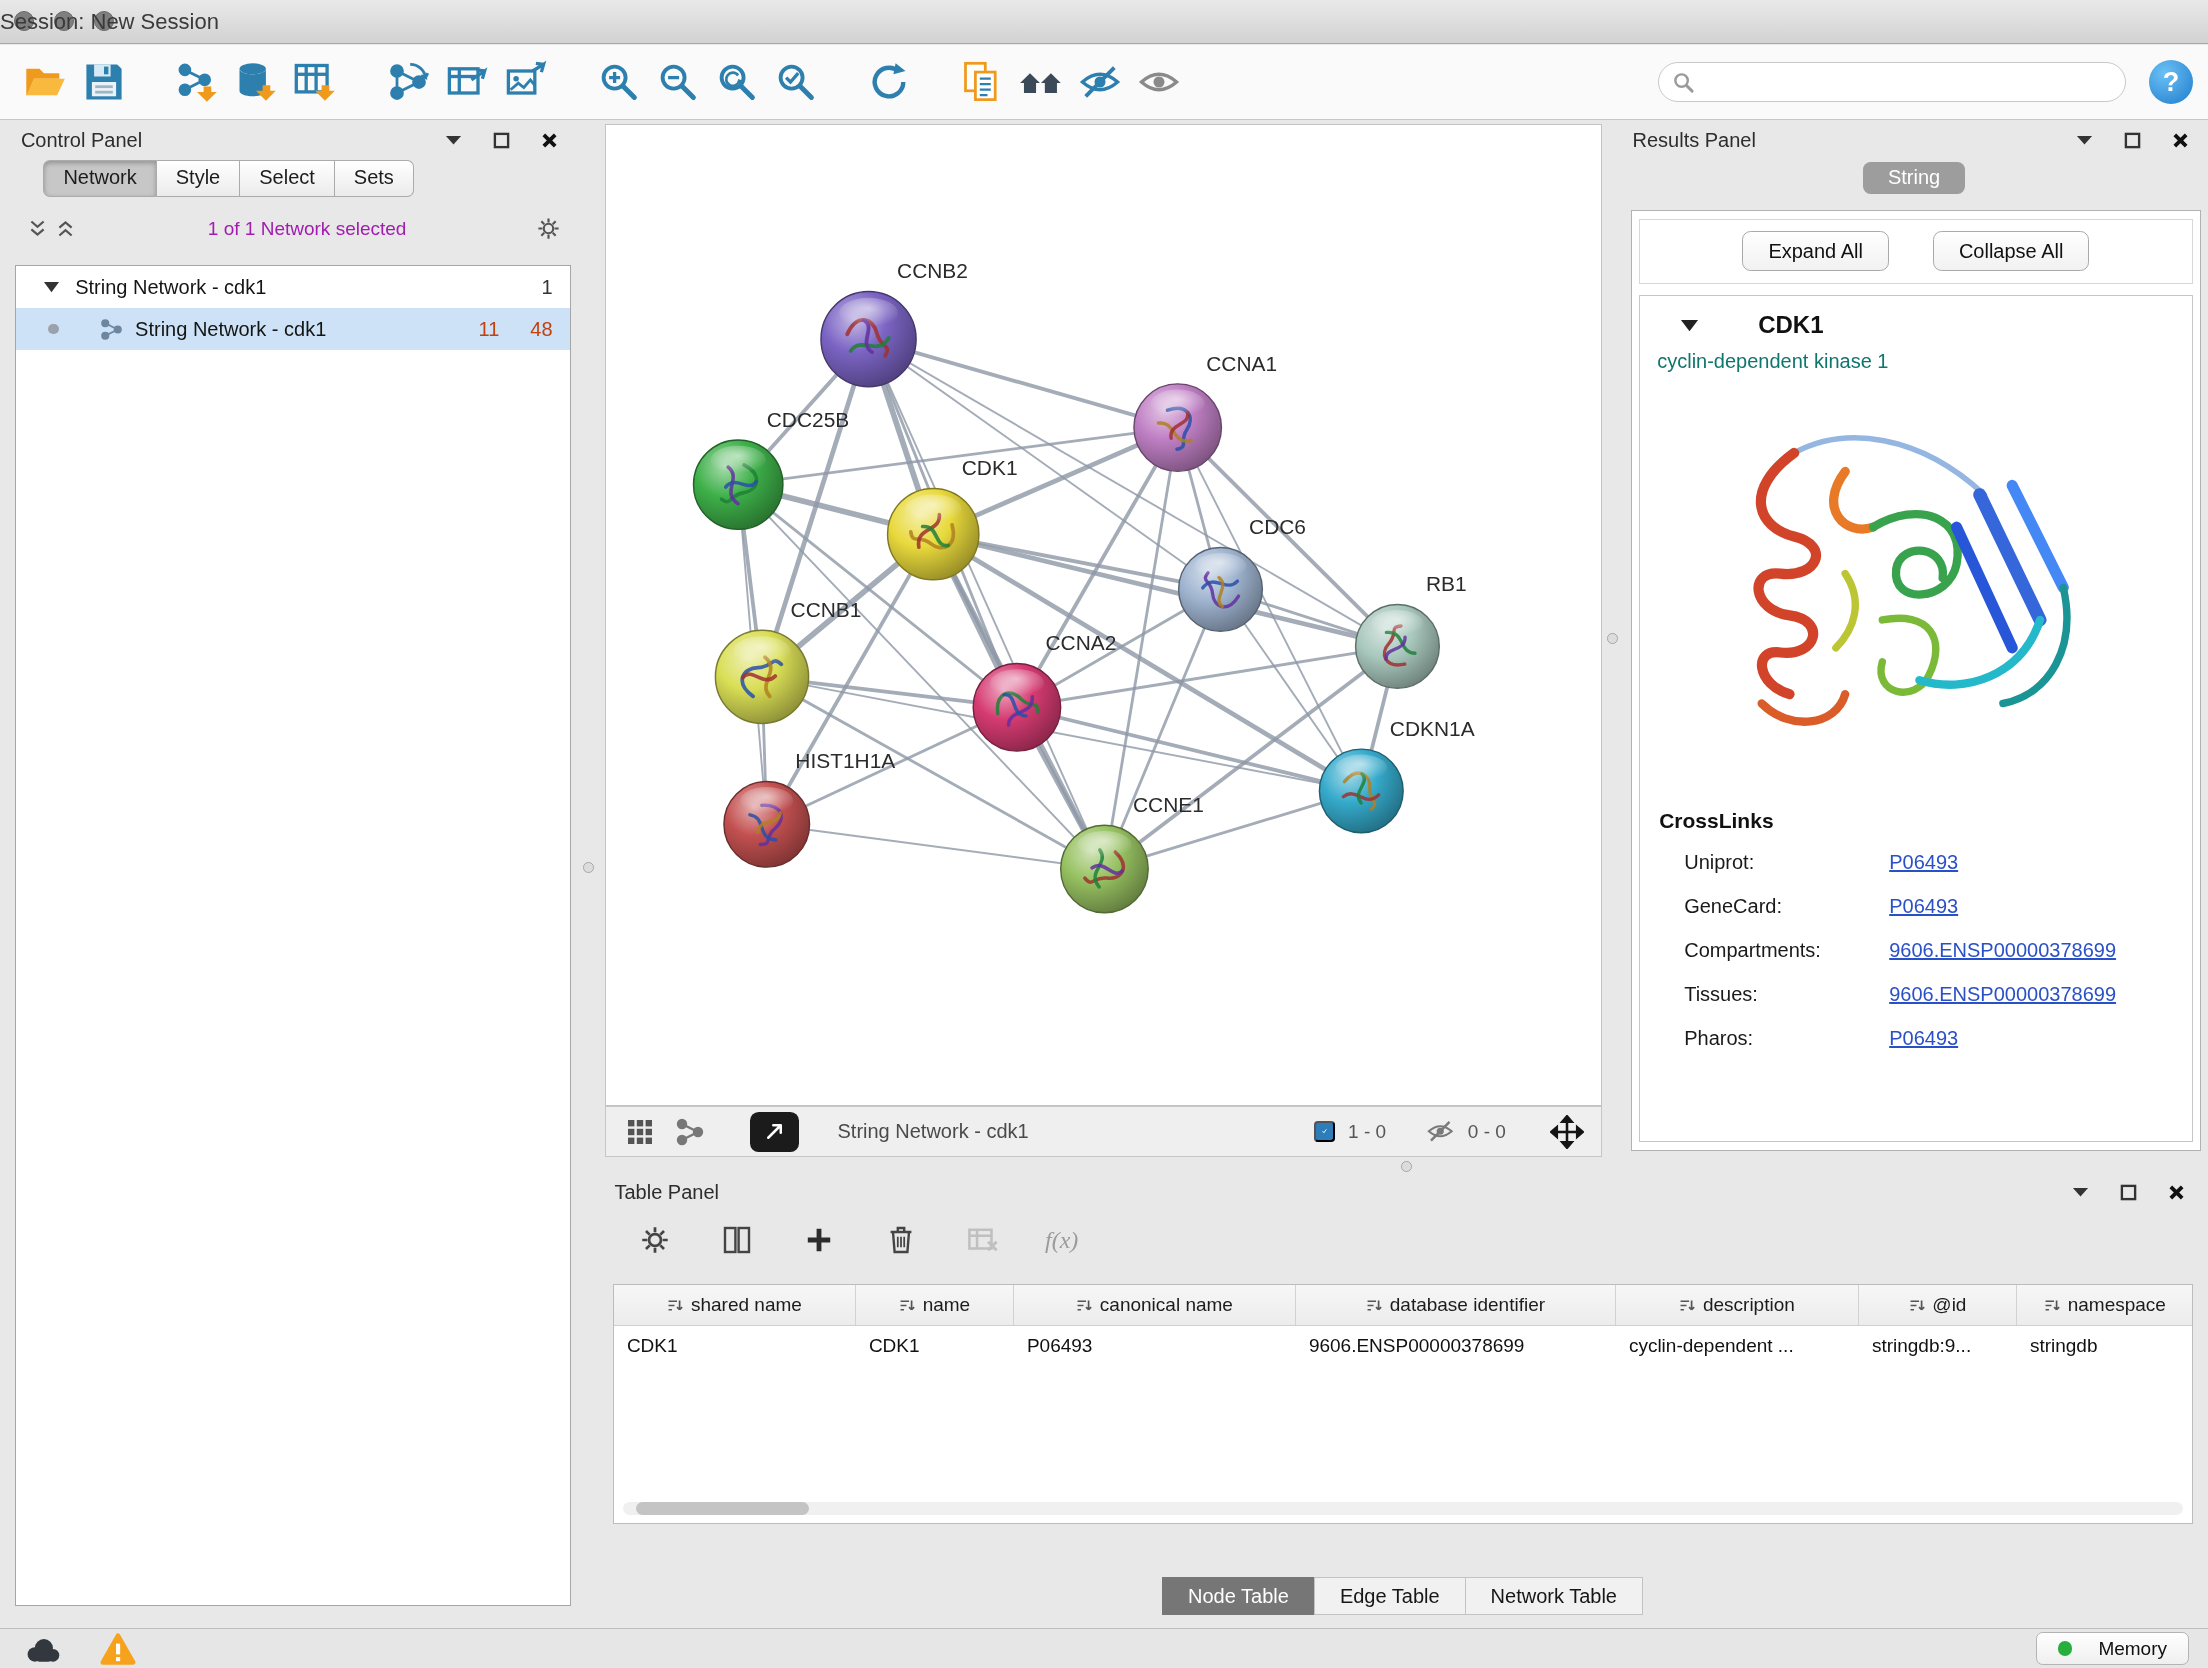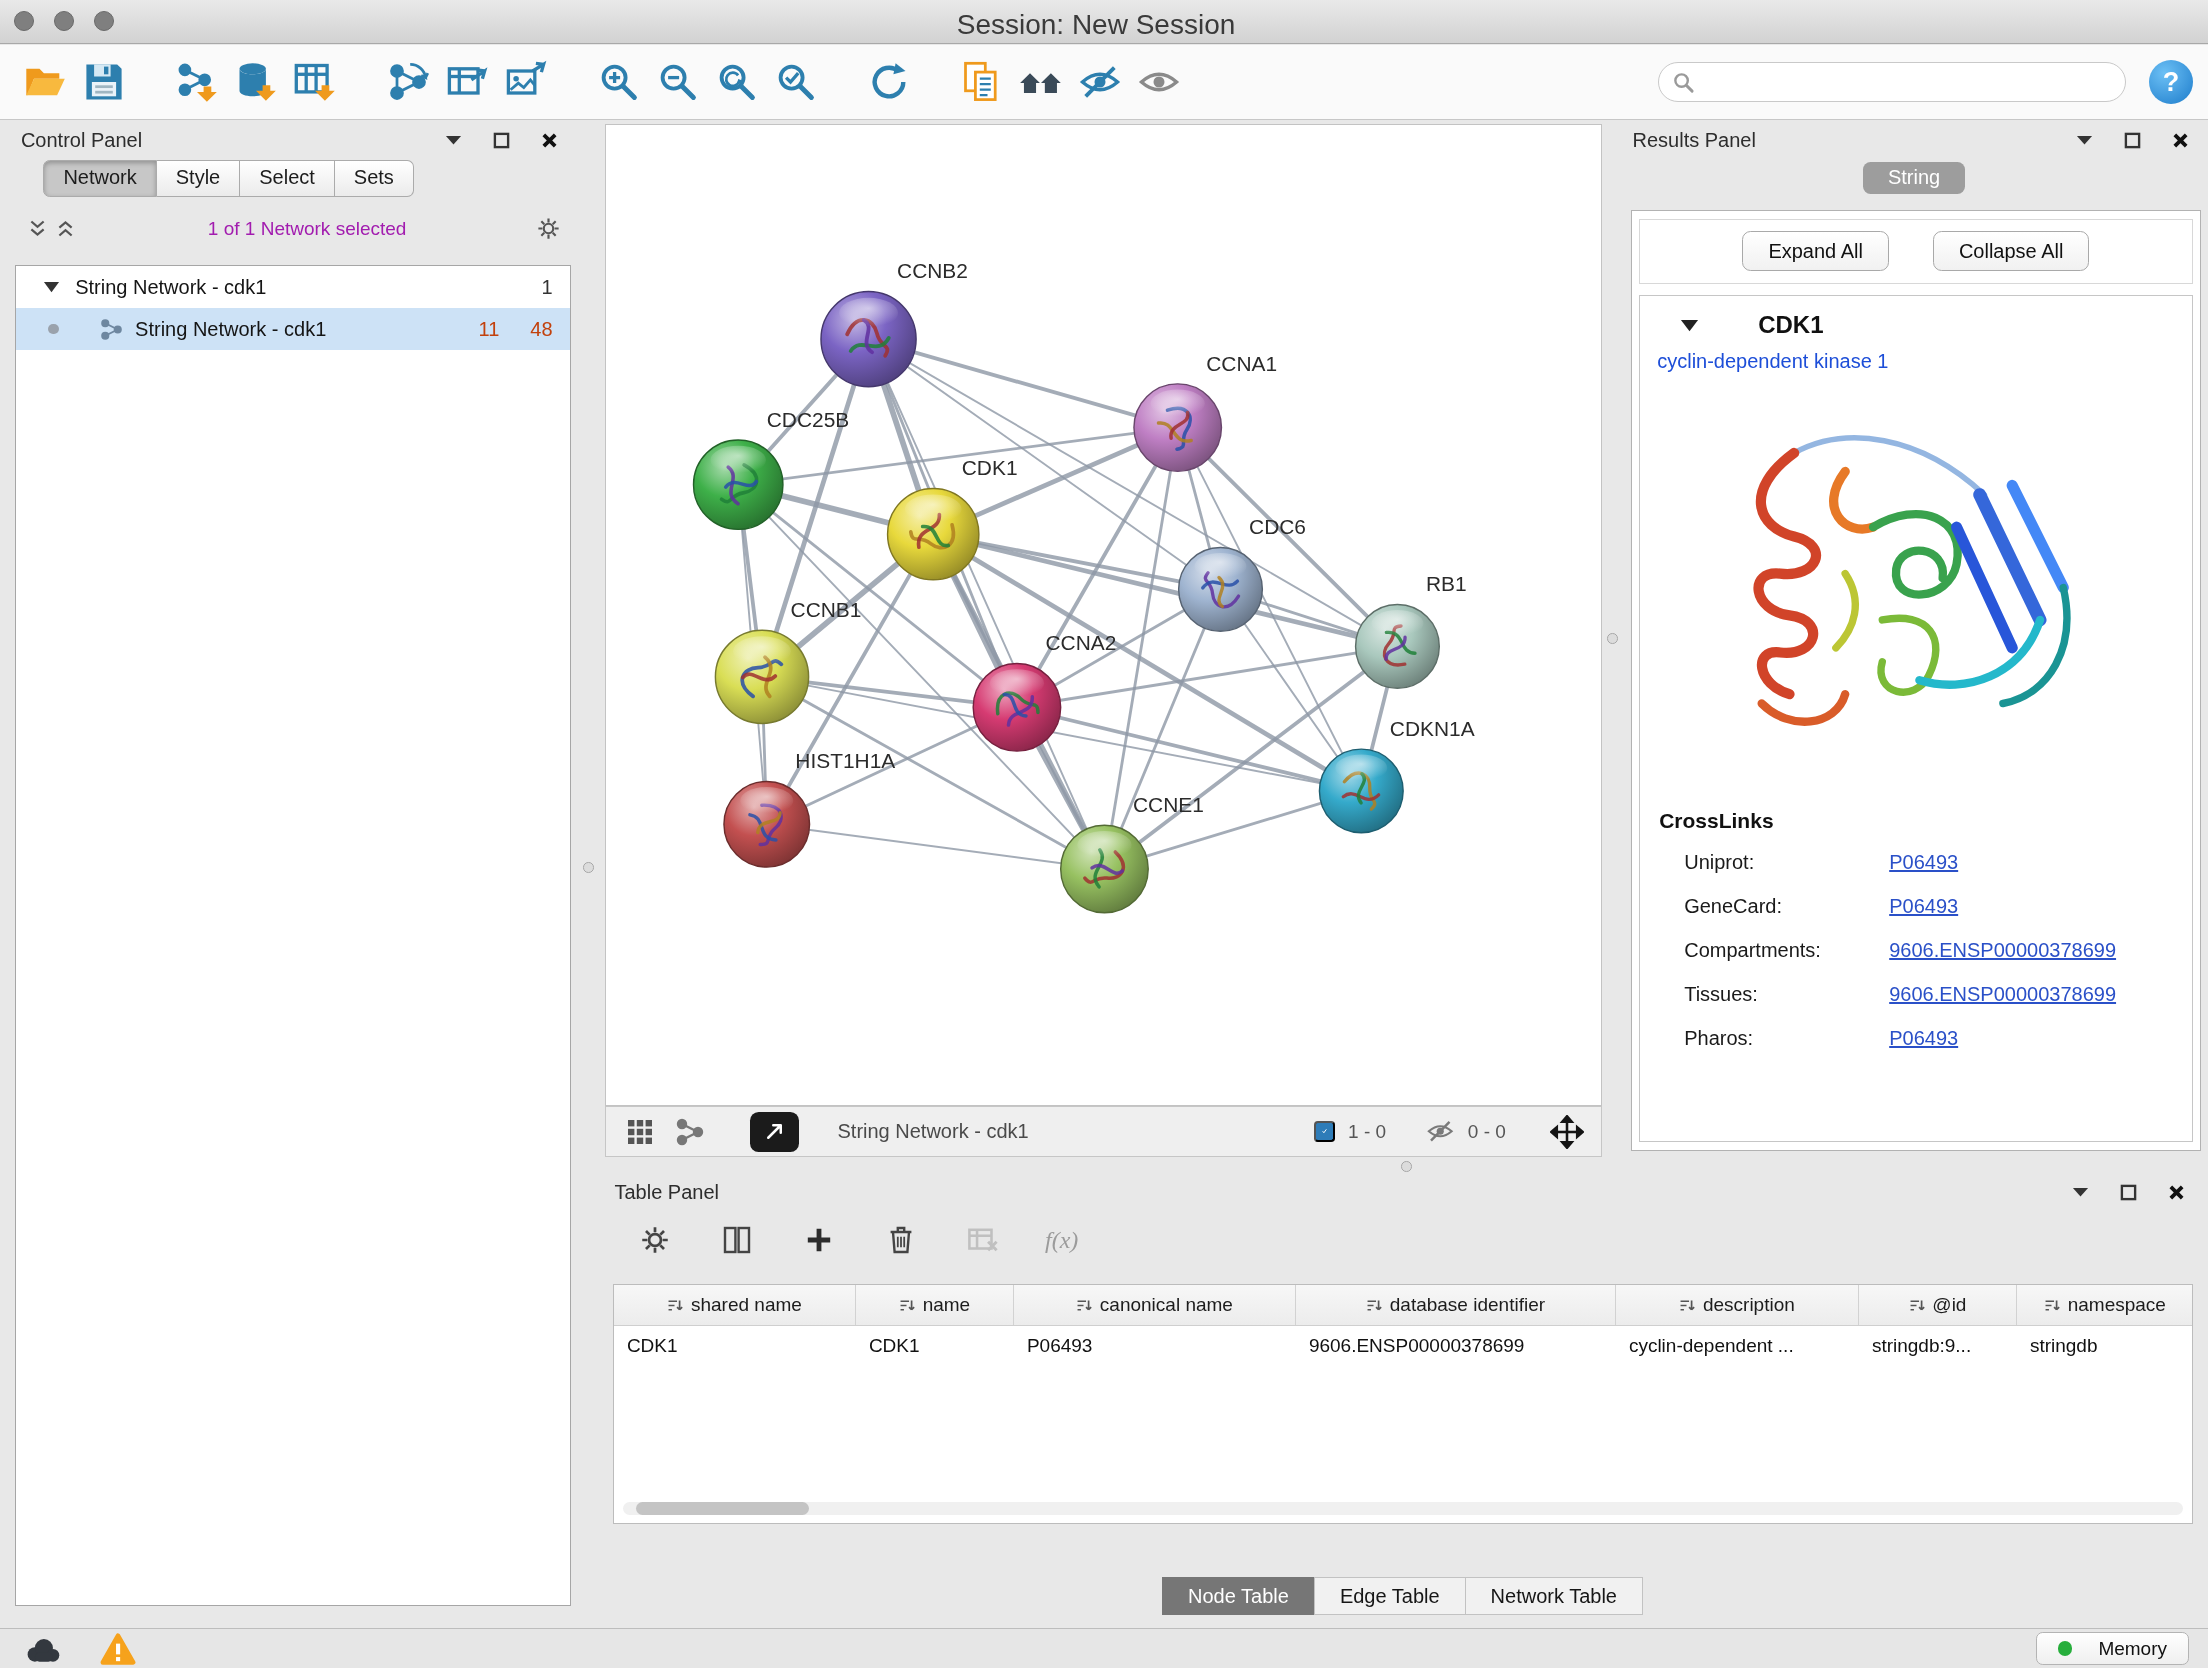--- a/index.html
+++ b/index.html
@@ -3,21 +3,21 @@
 <meta charset="utf-8">
 <style>
   html,body{margin:0;padding:0;}
   body{width:2208px;height:1668px;background:#e8e8e8;font-family:"Liberation Sans",sans-serif;}
   .app{position:relative;width:2208px;height:1668px;overflow:hidden;background:#e8e8e8;}
 
   
   .titlebar{position:absolute;left:0;top:0;width:100%;height:44px;background:linear-gradient(#e9e9e9,#d2d2d2);border-bottom:1px solid #a8a8a8;box-sizing:border-box;}
   .traffic{position:absolute;top:11.4px;width:20px;height:20px;border-radius:50%;background:#7f7f7f;border:1px solid #6a6a6a;box-sizing:border-box;padding:0;cursor:pointer;}
   .t-close{left:14.3px;} .t-min{left:54px;} .t-zoom{left:94px;}
-  .window-title{position:absolute;left:0;right:16px;top:8.6px;text-align:center;font-size:28px;color:#3a3a3a;}
+  .window-title{position:absolute;left:0;right:16px;top:8.6px;font-size:22px;color:#3a3a3a;}
 
   
   .toolbar{position:absolute;left:0;top:45px;width:100%;height:75px;background:#fafafa;border-bottom:1px solid #c7c7c7;display:flex;align-items:center;padding:0 15px;box-sizing:border-box;}
   .tbtn{width:59px;height:57px;display:flex;align-items:center;justify-content:center;background:none;border:none;padding:0;cursor:pointer;flex:0 0 auto;}
   .tbtn svg{width:44px;height:44px;}
   .tgap{width:34px;flex:0 0 auto;}
   .search-wrap{position:relative;margin-left:auto;flex:0 0 auto;}
   .search-input{width:468px;height:40px;border:1.9px solid #c9c9c9;border-radius:20px;background:#fff;font-size:19px;padding:0 17px 0 46px;box-sizing:border-box;outline:none;color:#333;font-family:"Liberation Sans",sans-serif;}
   .search-mag{position:absolute;left:14.3px;top:8.6px;width:23px;height:23px;}
   .help-btn{width:44px;height:44px;border-radius:50%;border:none;margin-left:23px;background:radial-gradient(circle at 35% 30%,#6cc0f5,#1d7ccb);color:#fff;font-size:27px;font-weight:bold;display:flex;align-items:center;justify-content:center;flex:0 0 auto;cursor:pointer;}
@@ -63,21 +63,21 @@
   
   .results-panel{position:absolute;left:1623px;top:124px;width:582px;height:1027px;}
   .rp-tabrow{display:flex;justify-content:center;margin-top:5.7px;}
   .rp-tab{background:#9d9d9d;color:#fff;font-size:20px;padding:4.8px 25px;border-radius:7.6px;cursor:pointer;}
   .rp-box{position:absolute;left:7.6px;right:3.8px;top:86px;bottom:0;background:#fff;border:1px solid #b2b2b2;padding:7.6px;box-sizing:border-box;}
   .rp-btnrow{border:1px solid #d8d8d8;display:flex;justify-content:center;gap:44px;padding:11.4px 0;}
   .rp-btn{background:linear-gradient(#fff,#f1f1f1);border:1px solid #a9a9a9;border-radius:8.6px;font-size:20px;padding:7.6px 25px;color:#111;cursor:pointer;}
   .rp-card{border:1px solid #c6c6c6;position:absolute;left:7.6px;right:7.6px;top:84px;bottom:7.6px;overflow:hidden;background:#fff;}
   .rp-cardhead{display:flex;align-items:center;padding:15px 0 7.6px 40px;}
   .rp-gene{font-size:24px;font-weight:bold;color:#111;margin-left:59px;}
-  .rp-desc{font-size:20px;color:#1d4ed8;padding-left:17px;margin-top:3.8px;}
+  .rp-desc{font-size:20px;color:#0f766e;padding-left:17px;margin-top:3.8px;}
   .rp-protein{margin:15px 0 0 61px;}
   .rp-cross{font-size:21px;font-weight:bold;color:#111;margin:19px 0 7.6px 19px;}
   .rp-row{display:flex;align-items:center;height:44px;padding-left:44px;font-size:20px;color:#1a1a1a;}
   .rp-rlabel{width:205px;flex:0 0 auto;}
   .rp-link{color:#2a50c8;text-decoration:underline;cursor:pointer;}
 
   
   .table-panel{position:absolute;left:605px;top:1176px;width:1596px;height:443px;}
   .tp-toolbar{display:flex;align-items:center;gap:42px;padding:7.6px 0 0 30px;height:57px;box-sizing:border-box;}
   .tp-ic{width:40px;height:40px;background:none;border:none;padding:0;display:flex;align-items:center;justify-content:center;cursor:pointer;}

